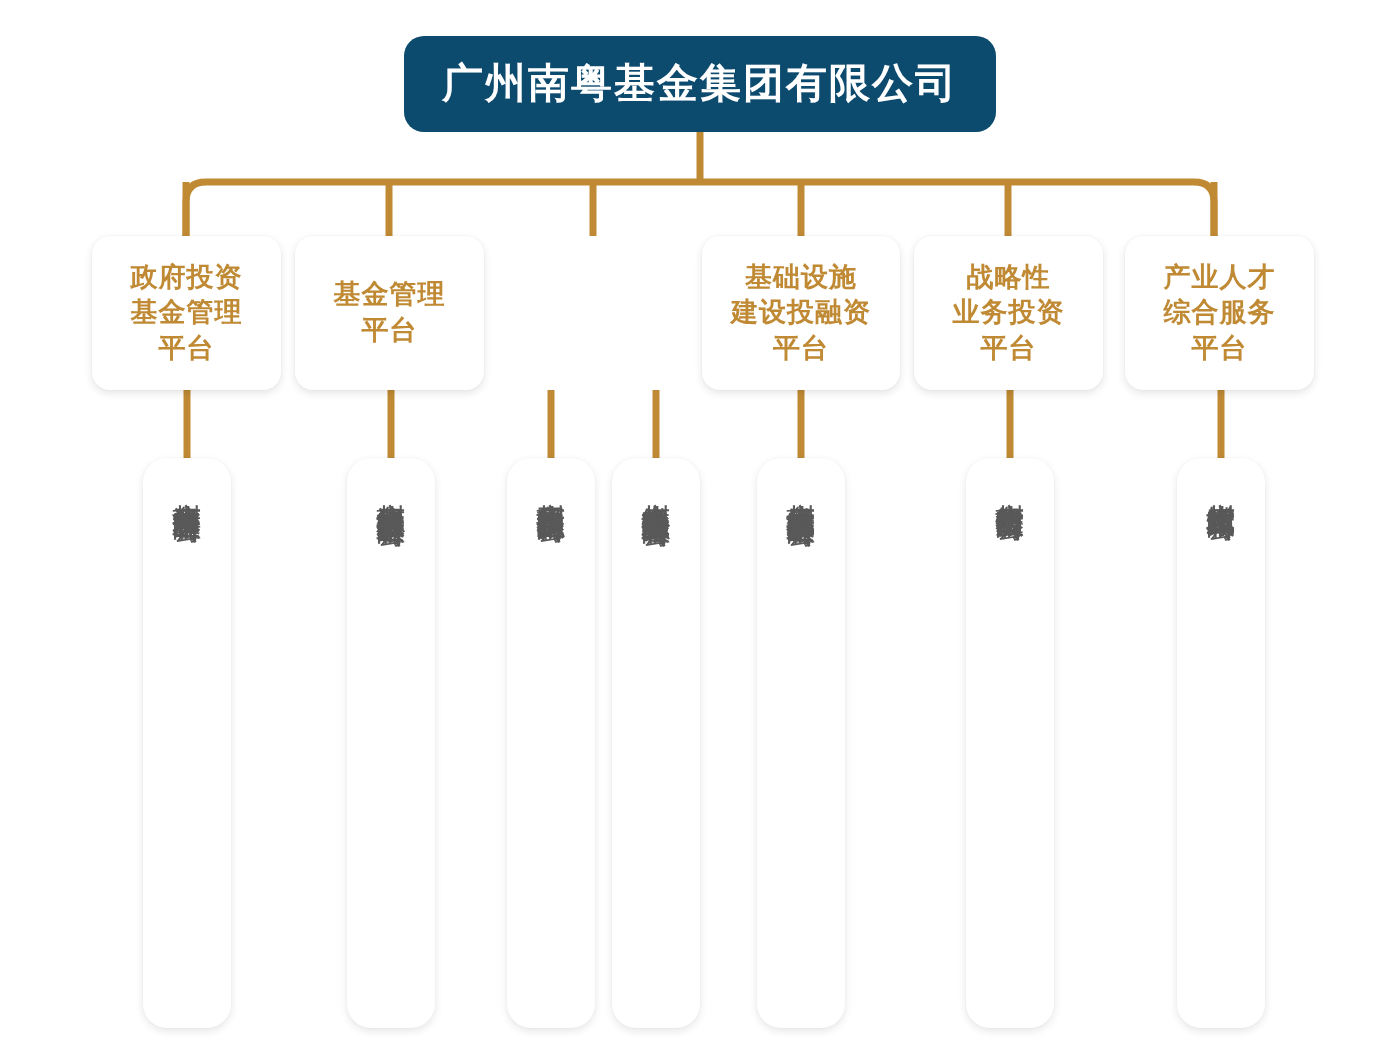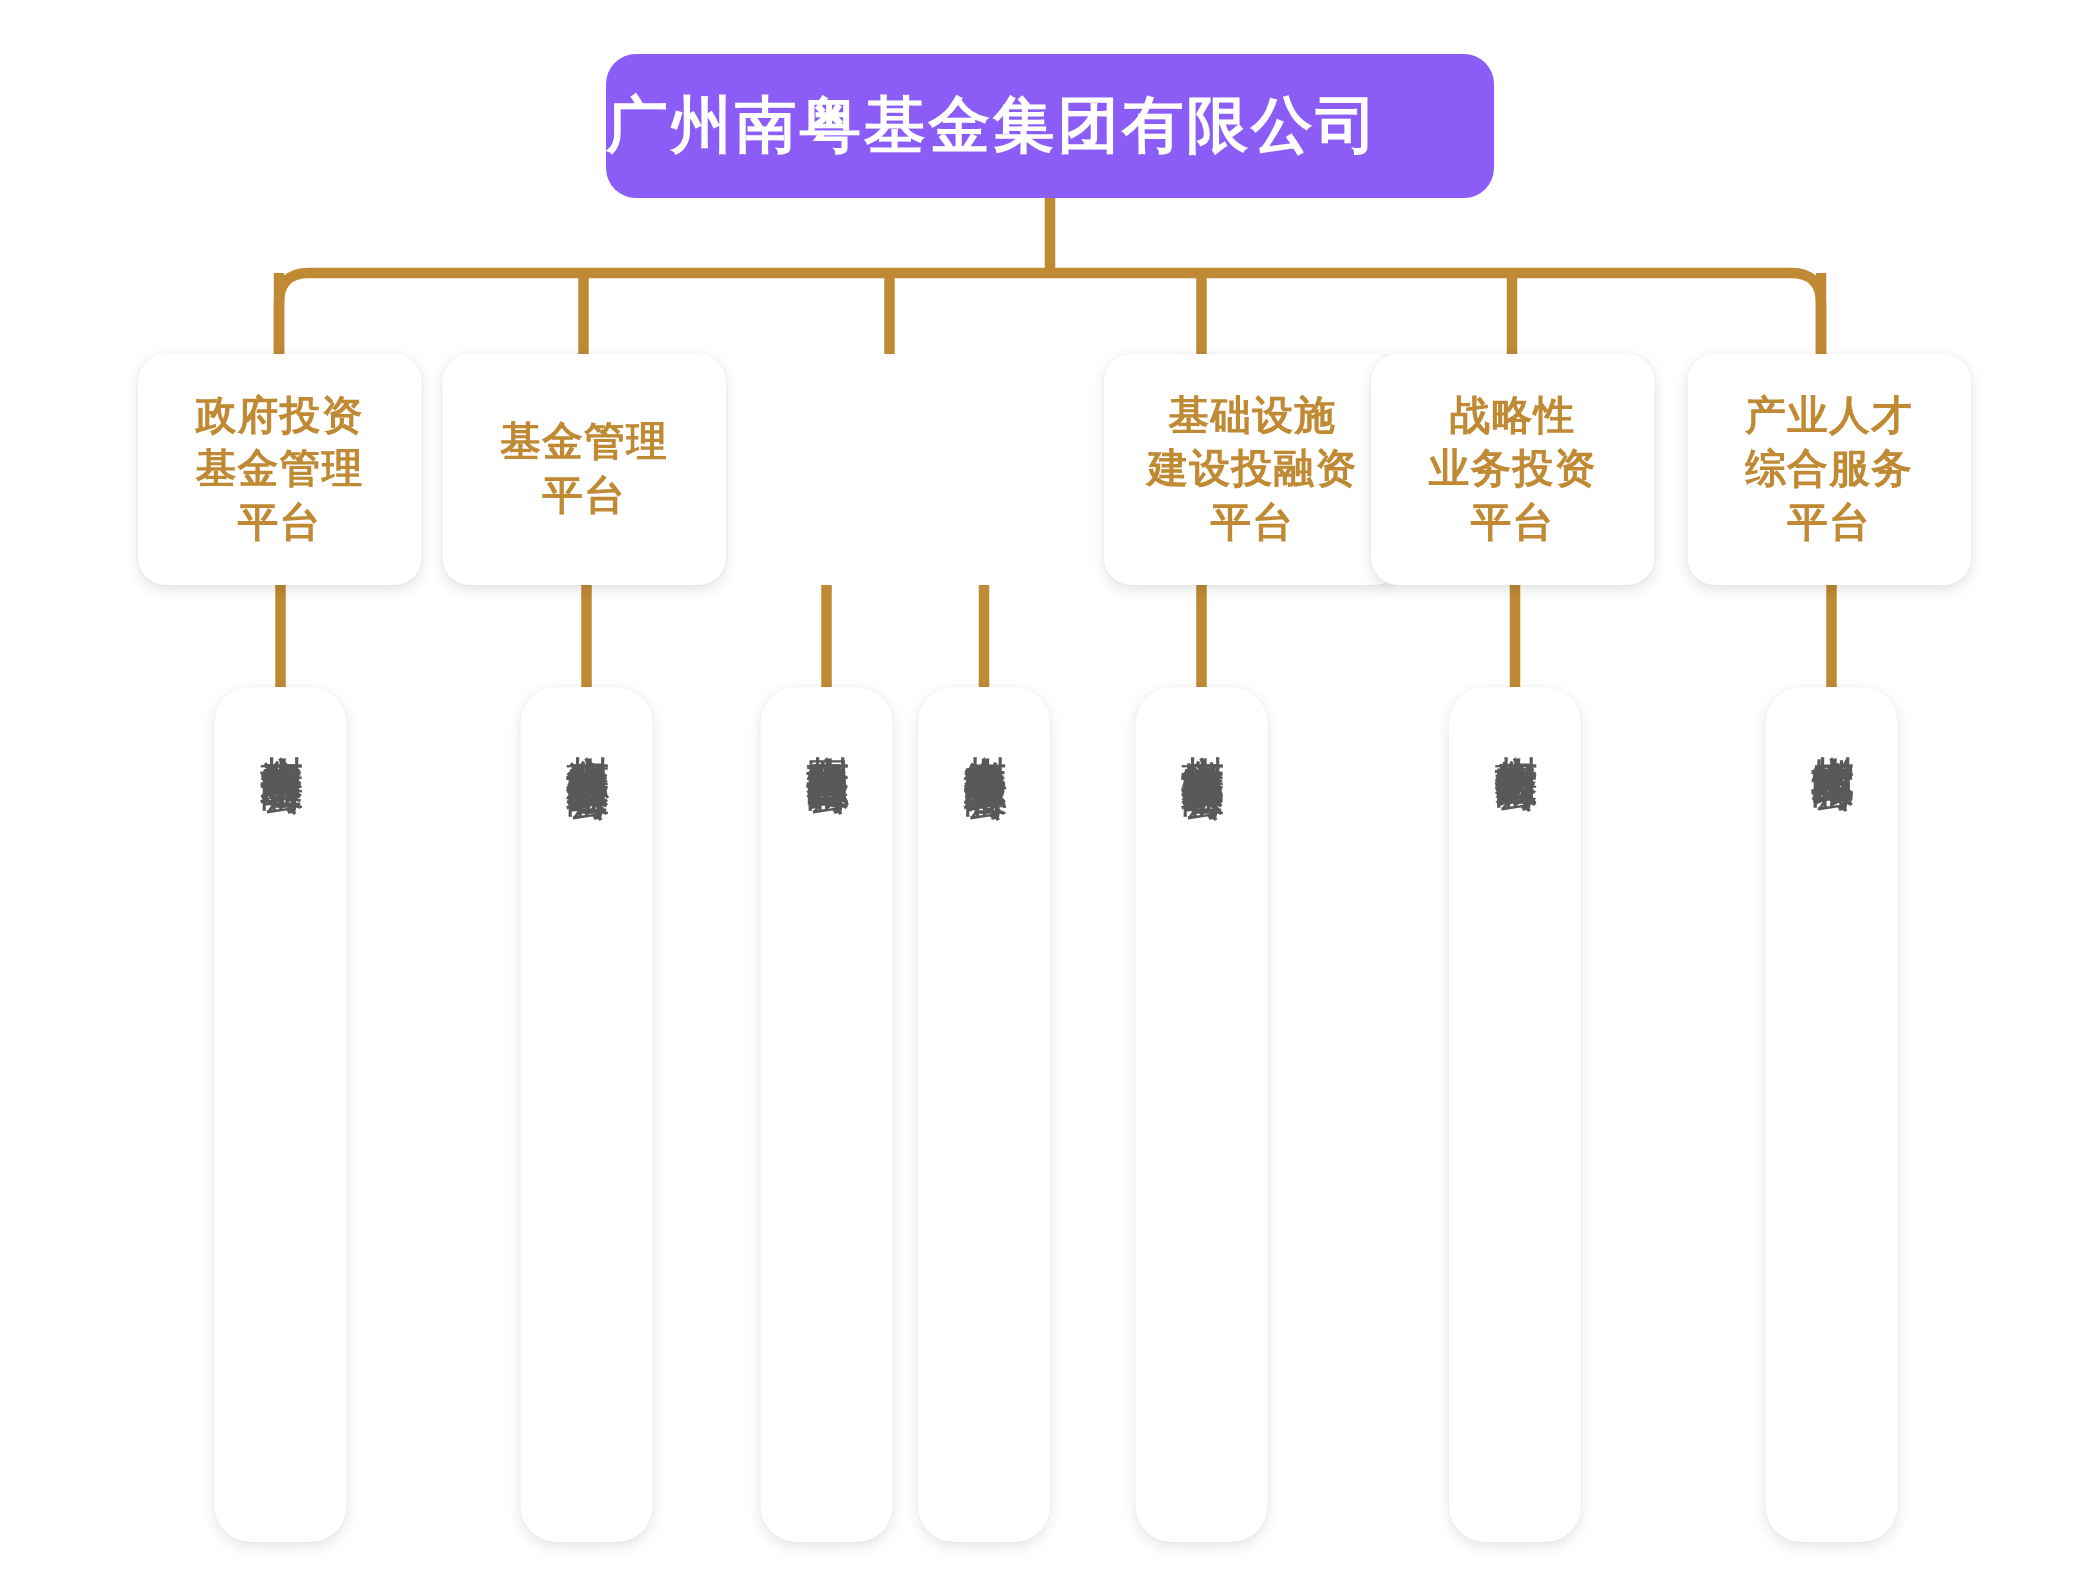--- a/index.html
+++ b/index.html
@@ -29,25 +29,25 @@
     z-index: 1;
   }
 
   
   .root-node {
     position: absolute;
     left: 404px;
     top: 36px;
     width: 592px;
     height: 96px;
-    background: #8b5cf6;
+    background: #0c4a6e;
     border-radius: 20px;
     display: flex;
     align-items: center;
-    justify-content: flex-start;
+    justify-content: center;
     z-index: 3;
   }
   .root-label {
     color: #ffffff;
     font-size: 41px;
     font-weight: bold;
     letter-spacing: 2px;
     line-height: 1.1;
     white-space: nowrap;
   }
@@ -72,21 +72,21 @@
     font-weight: bold;
     line-height: 1.32;
     text-align: center;
     letter-spacing: 1px;
     white-space: pre-line;
   }
 
   .pc-0 { left: 92px;   width: 189px; }
   .pc-1 { left: 295px;  width: 189px; }
   .pc-2 { left: 499px;  width: 189px; }
-  .pc-3 { left: 736px;  width: 198px; }
+  .pc-3 { left: 702px;  width: 198px; }
   .pc-4 { left: 914px;  width: 189px; }
   .pc-5 { left: 1125px; width: 189px; }
 
   
   .subsidiary-pill {
     position: absolute;
     top: 458px;
     width: 88px;
     height: 570px;
     background: #ffffff;

